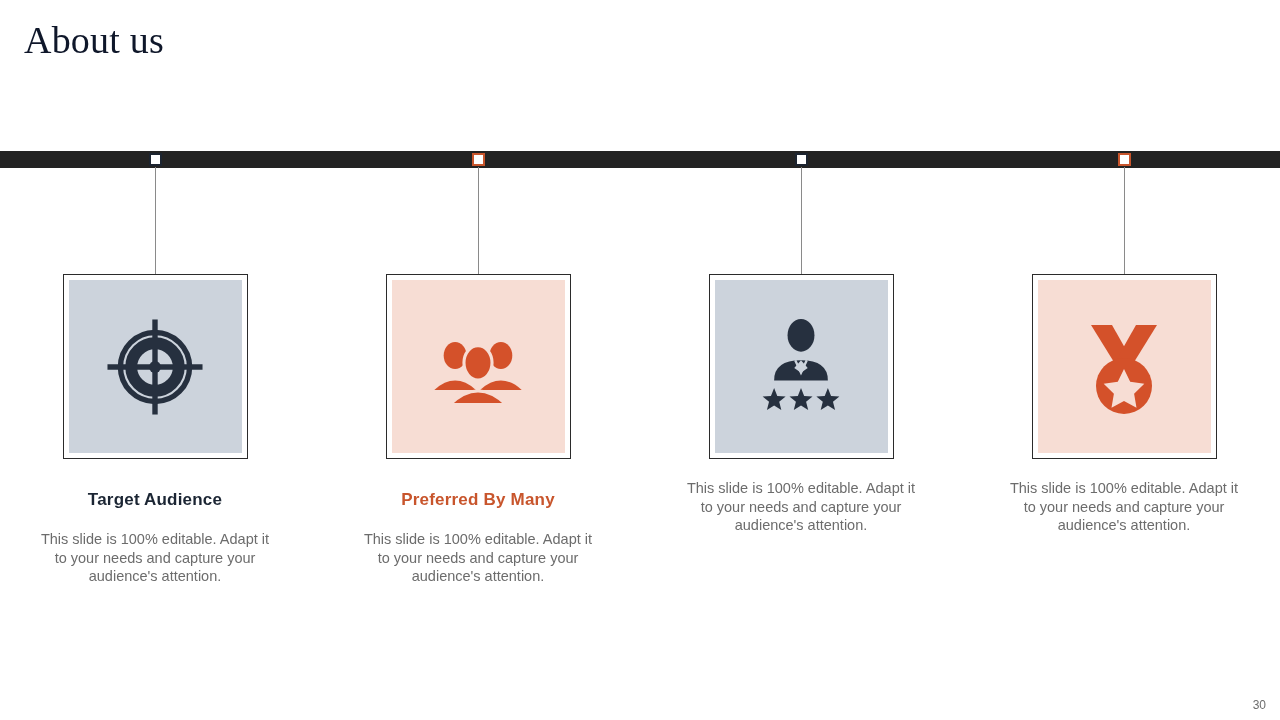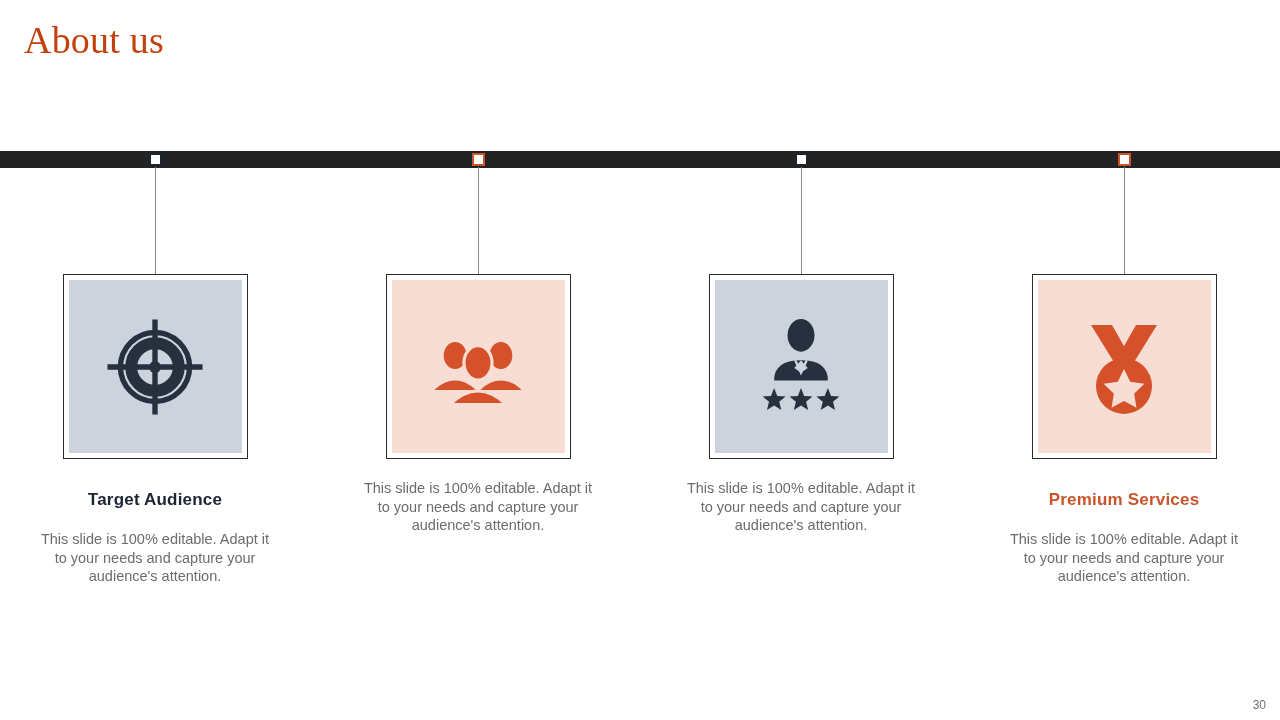--- a/index.html
+++ b/index.html
@@ -16,21 +16,21 @@
   }
 
   
   .slide-title {
     position: absolute;
     left: 24px;
     top: 20px;
     font-family: "Liberation Serif", serif;
     font-size: 38px;
     font-weight: 400;
-    color: #c2410c;
+    color: #0f172a;
     letter-spacing: 0.2px;
     line-height: 1.1;
   }
 
   
   .timeline-bar {
     position: absolute;
     left: 0;
     top: 151px;
     width: 1280px;
@@ -165,20 +165,21 @@
 
           <ellipse cx="72" cy="39" rx="11" ry="13"></ellipse>
           <path d="M52 72 q20 -18 40 0 z"></path>
 
           <ellipse cx="50" cy="46" rx="13.5" ry="16.5" stroke="#f7ddd4" stroke-width="3"></ellipse>
           <path d="M23 86 q27 -26 54 0 z" stroke="#f7ddd4" stroke-width="3"></path>
         </g>
       </svg>
     </div>
   </div>
+  <div class="card-heading heading-orange">Preferred By Many</div>
   <div class="card-body">This slide is 100% editable. Adapt it to your needs and capture your audience's attention.</div>
 </div>
 
 <div class="column" style="left:656px;">
   <div class="card-frame">
     <div class="card-fill fill-blue">
       <svg class="icon-svg" width="96" height="100" viewBox="0 0 100 104">
         <g fill="#26303f">
 
           <ellipse cx="50" cy="19" rx="14" ry="17"></ellipse>
@@ -210,17 +211,16 @@
 
           <polygon points="83,10 62,10 45,40 57,52"></polygon>
 
           <circle cx="50" cy="71" r="28"></circle>
         </g>
 
         <polygon points="50,54 56.2,66.8 70.3,68.8 60.1,78.7 62.5,92.8 50,86.1 37.5,92.8 39.9,78.7 29.7,68.8 43.8,66.8" fill="#f7ddd4"></polygon>
       </svg>
     </div>
   </div>
-  <div class="card-heading heading-orange">Premium Services</div>
   <div class="card-body">This slide is 100% editable. Adapt it to your needs and capture your audience's attention.</div>
 </div>
 
 <div class="page-number">30</div>
 
 </body></html>

